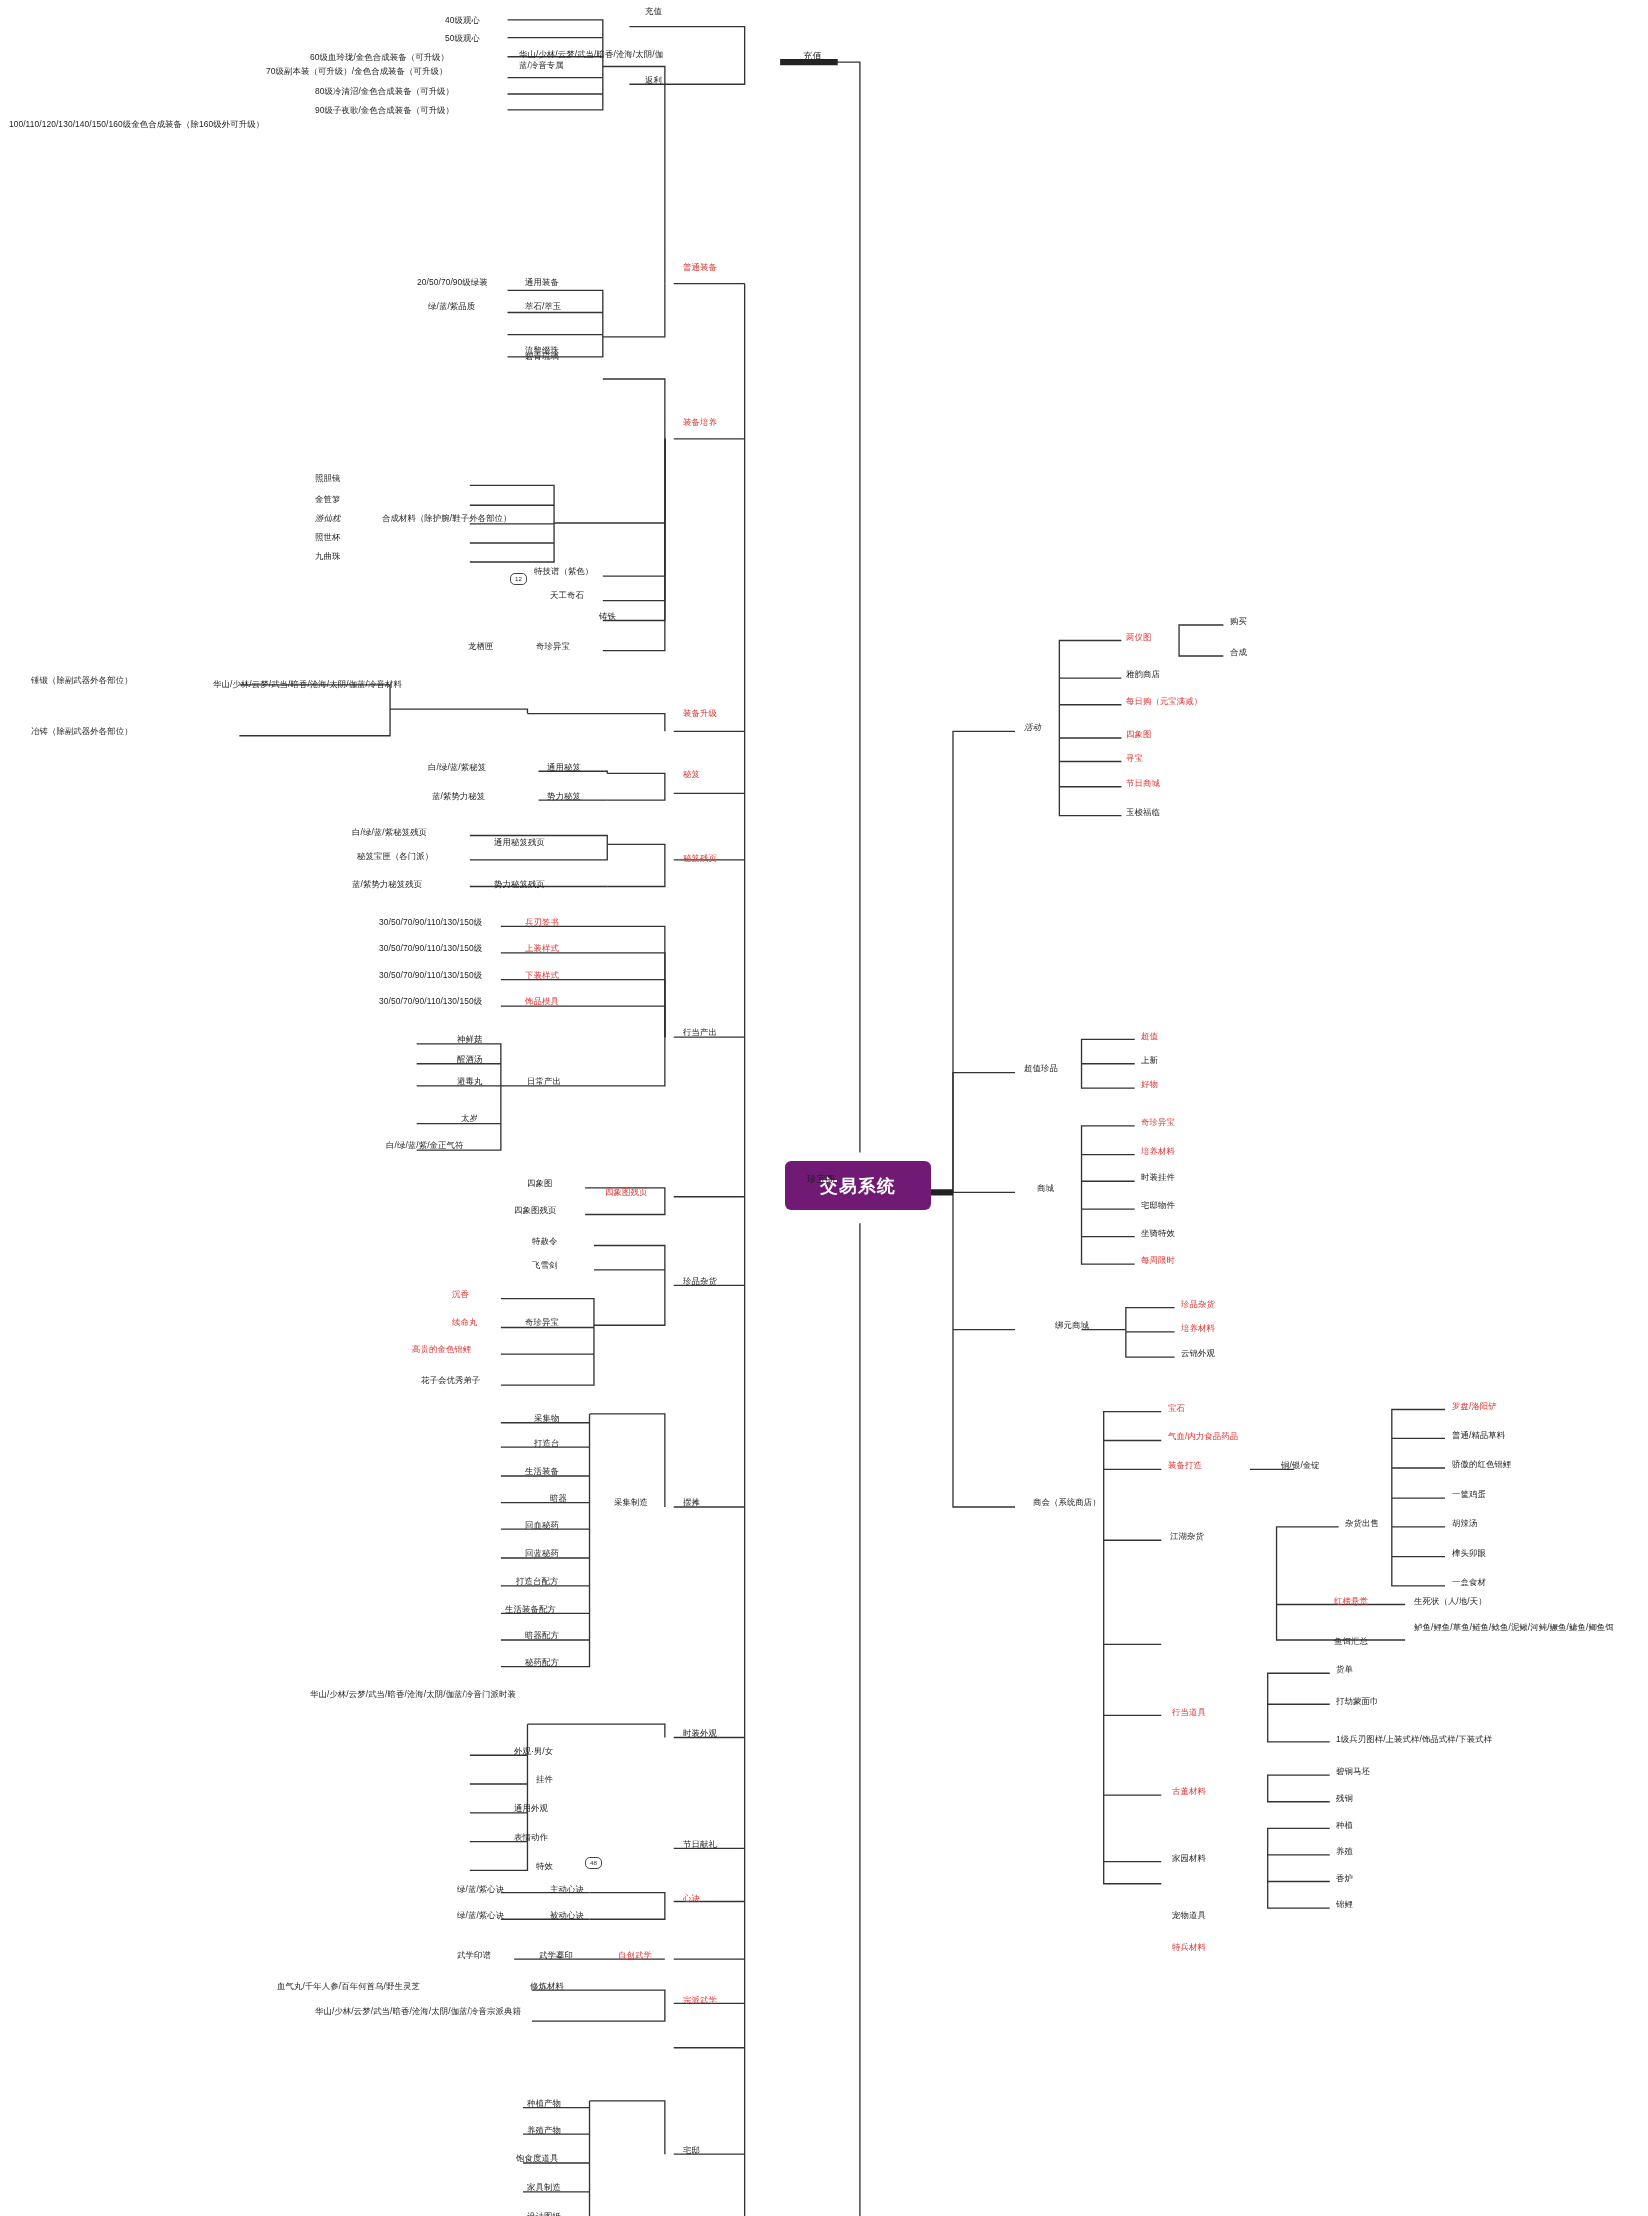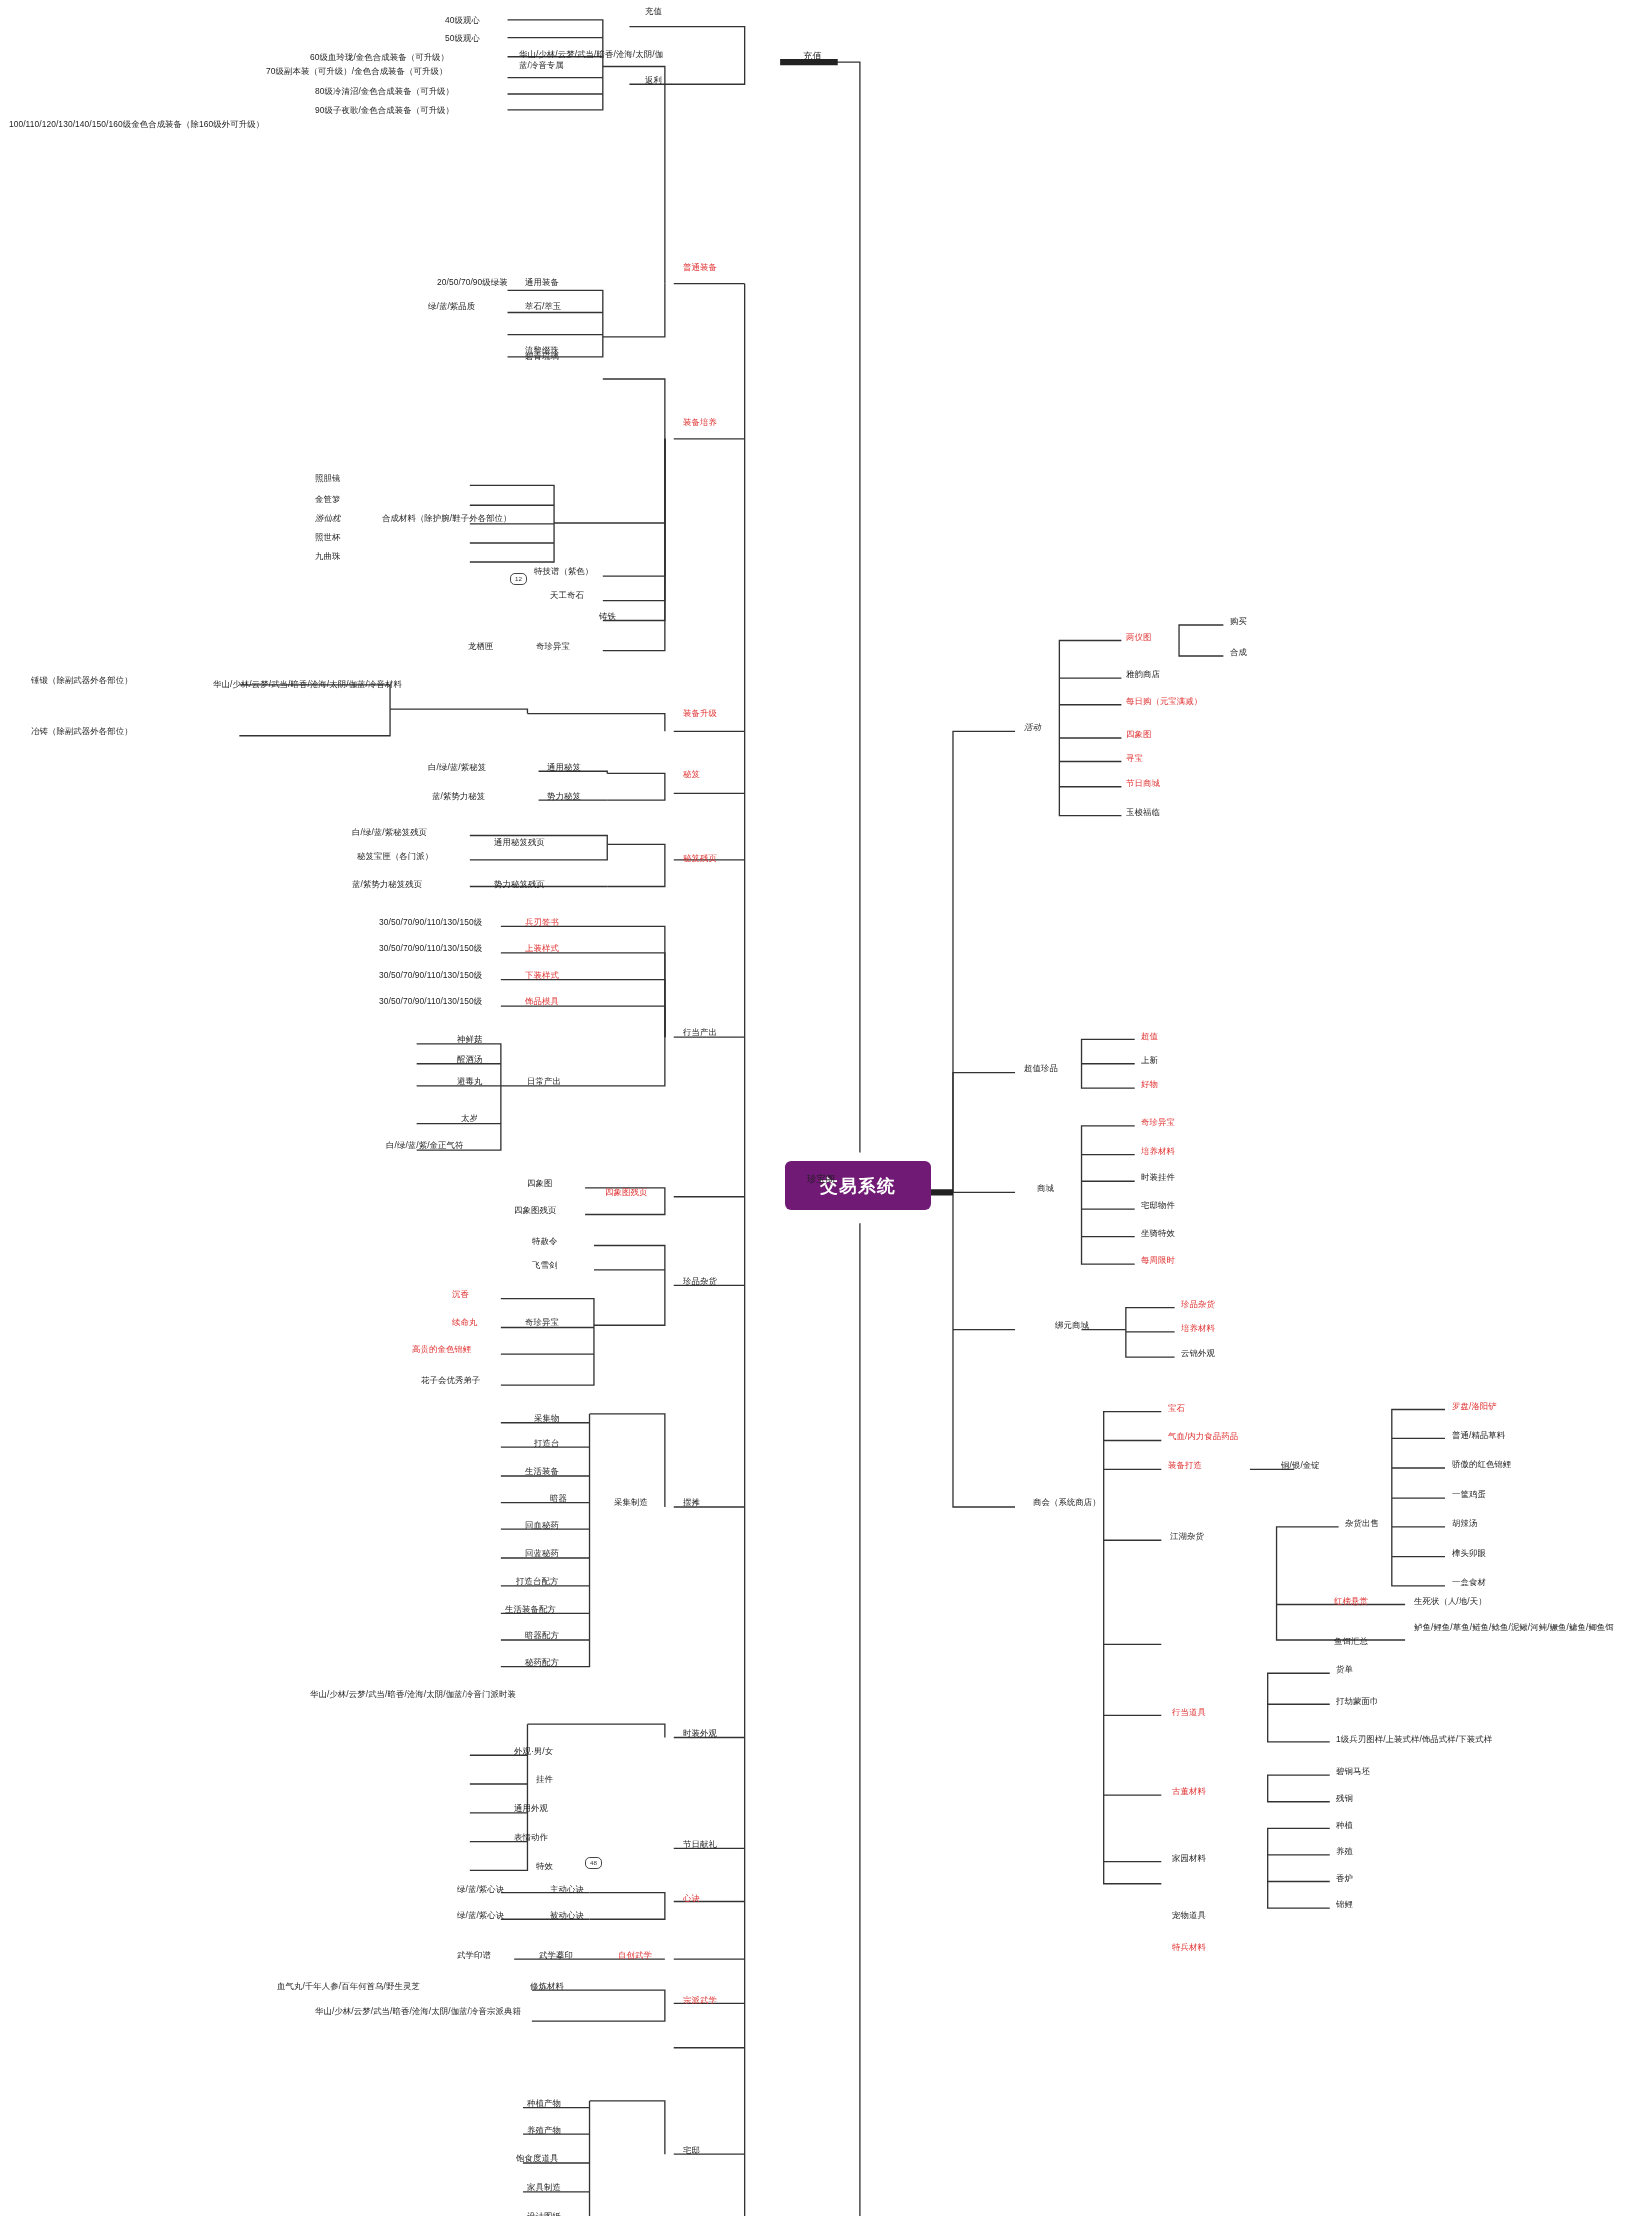--- a/index.html
+++ b/index.html
@@ -235,21 +235,21 @@
   <div class="node" style="left:445px;top:15px;">40级观心</div>
   <div class="node" style="left:445px;top:33px;">50级观心</div>
   <div class="node" style="left:310px;top:52px;">60级血玲珑/金色合成装备（可升级）</div>
   <div class="node wrap" style="left:266px;top:66px;width:248px;">70级副本装（可升级）/金色合成装备（可升级）</div>
   <div class="node" style="left:315px;top:86px;">80级冷清沼/金色合成装备（可升级）</div>
   <div class="node" style="left:315px;top:105px;">90级子夜歌/金色合成装备（可升级）</div>
   <div class="node wrap" style="left:8.9px;top:119px;width:257px;">100/110/120/130/140/150/160级金色合成装备（除160级外可升级）</div>
   <div class="node wrap" style="left:519px;top:49px;width:151px;">华山/少林/云梦/武当/暗香/沧海/太阴/伽蓝/冷音专属</div>
 
   <div class="node red" style="left:683px;top:262px;">普通装备</div>
-  <div class="node" style="left:417px;top:277px;margin-left:20px;">20/50/70/90级绿装</div>
+  <div class="node" style="left:417px;top:277px;">20/50/70/90级绿装</div>
   <div class="node" style="left:525px;top:277px;">通用装备</div>
   <div class="node" style="left:428px;top:301px;">绿/蓝/紫品质</div>
   <div class="node" style="left:525px;top:301px;">萃石/萃玉</div>
   <div class="node" style="left:525px;top:323px;margin-top:28px;">碧青琉璃</div>
   <div class="node" style="left:525px;top:345px;">流黎缀珠</div>
 
   <div class="node red" style="left:683px;top:417px;">装备培养</div>
   <div class="node" style="left:315px;top:473px;">照胆镜</div>
   <div class="node" style="left:315px;top:494px;">金笸箩</div>
   <div class="node" style="left:315px;top:513px;font-style:italic;">游仙枕</div>

